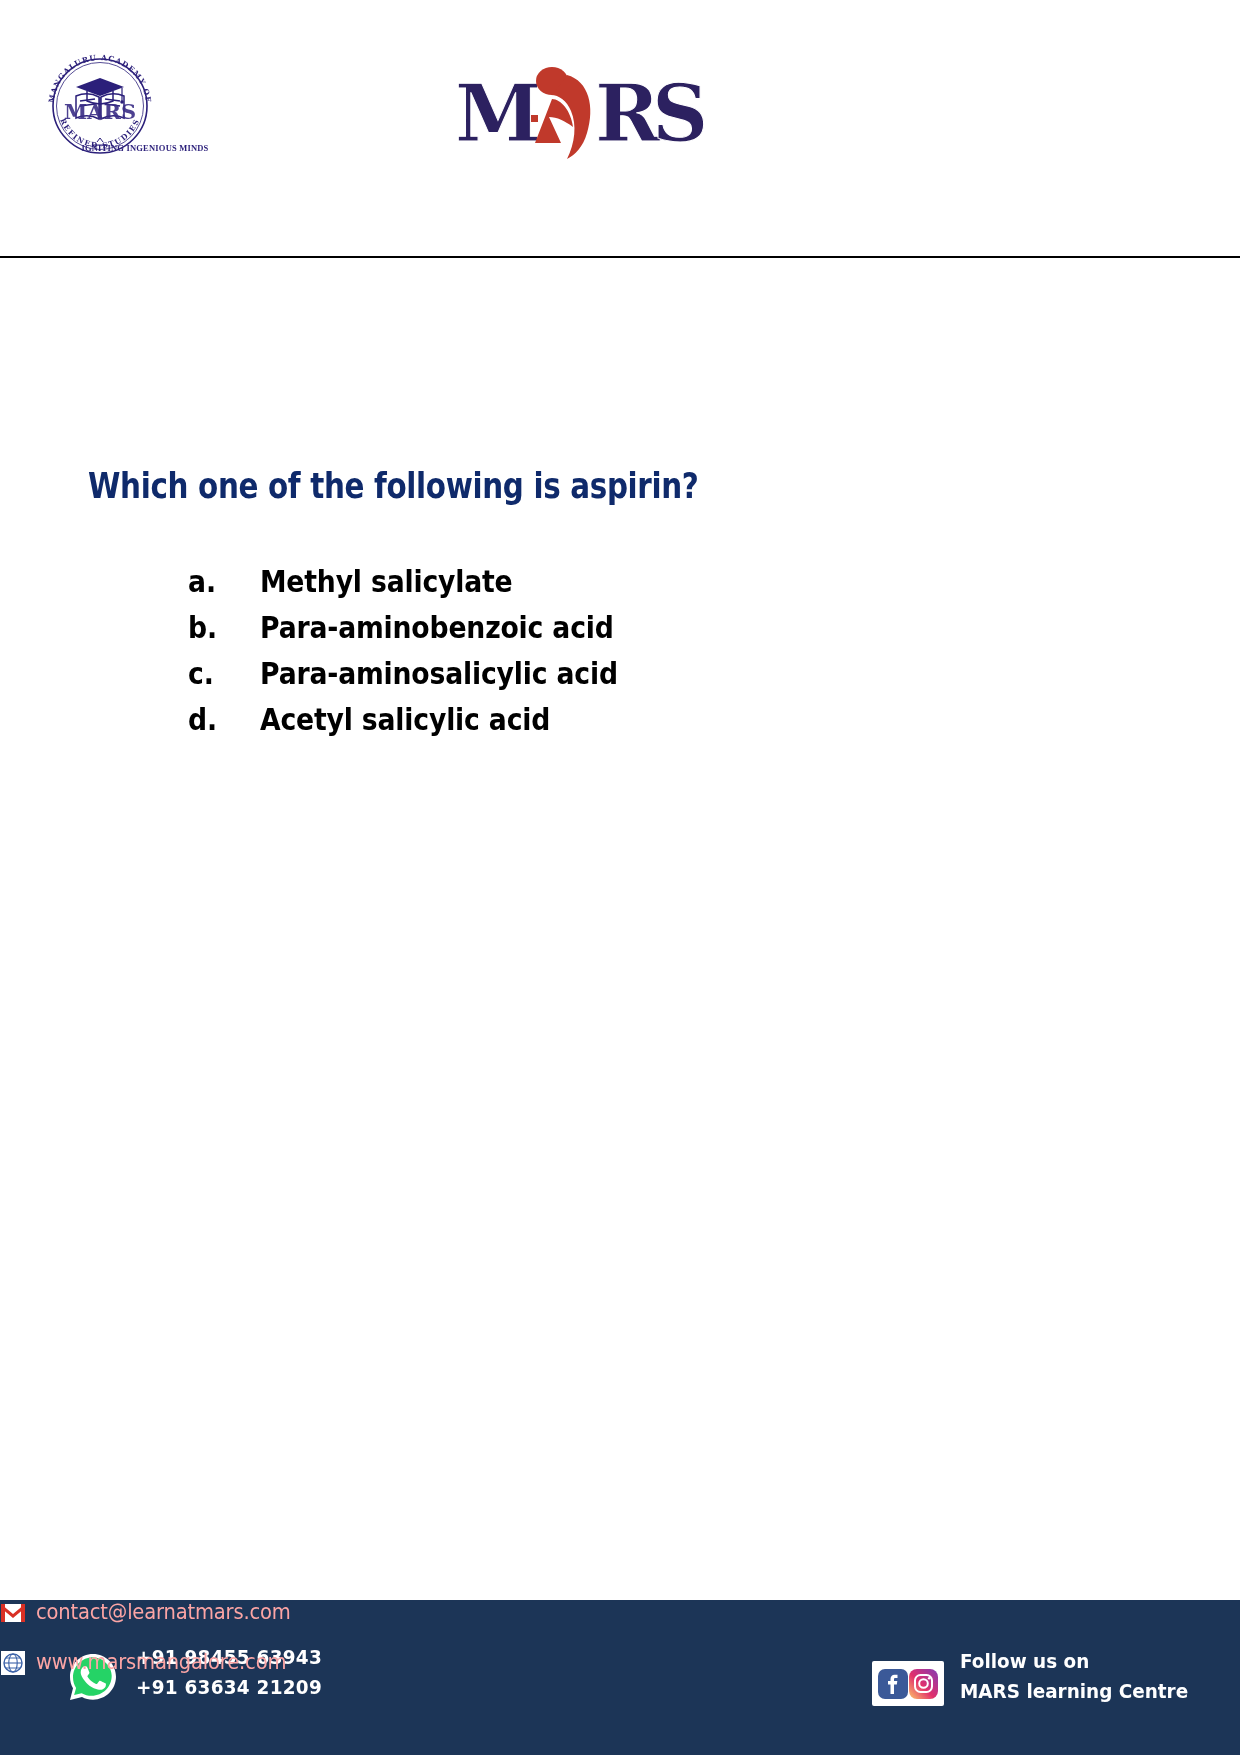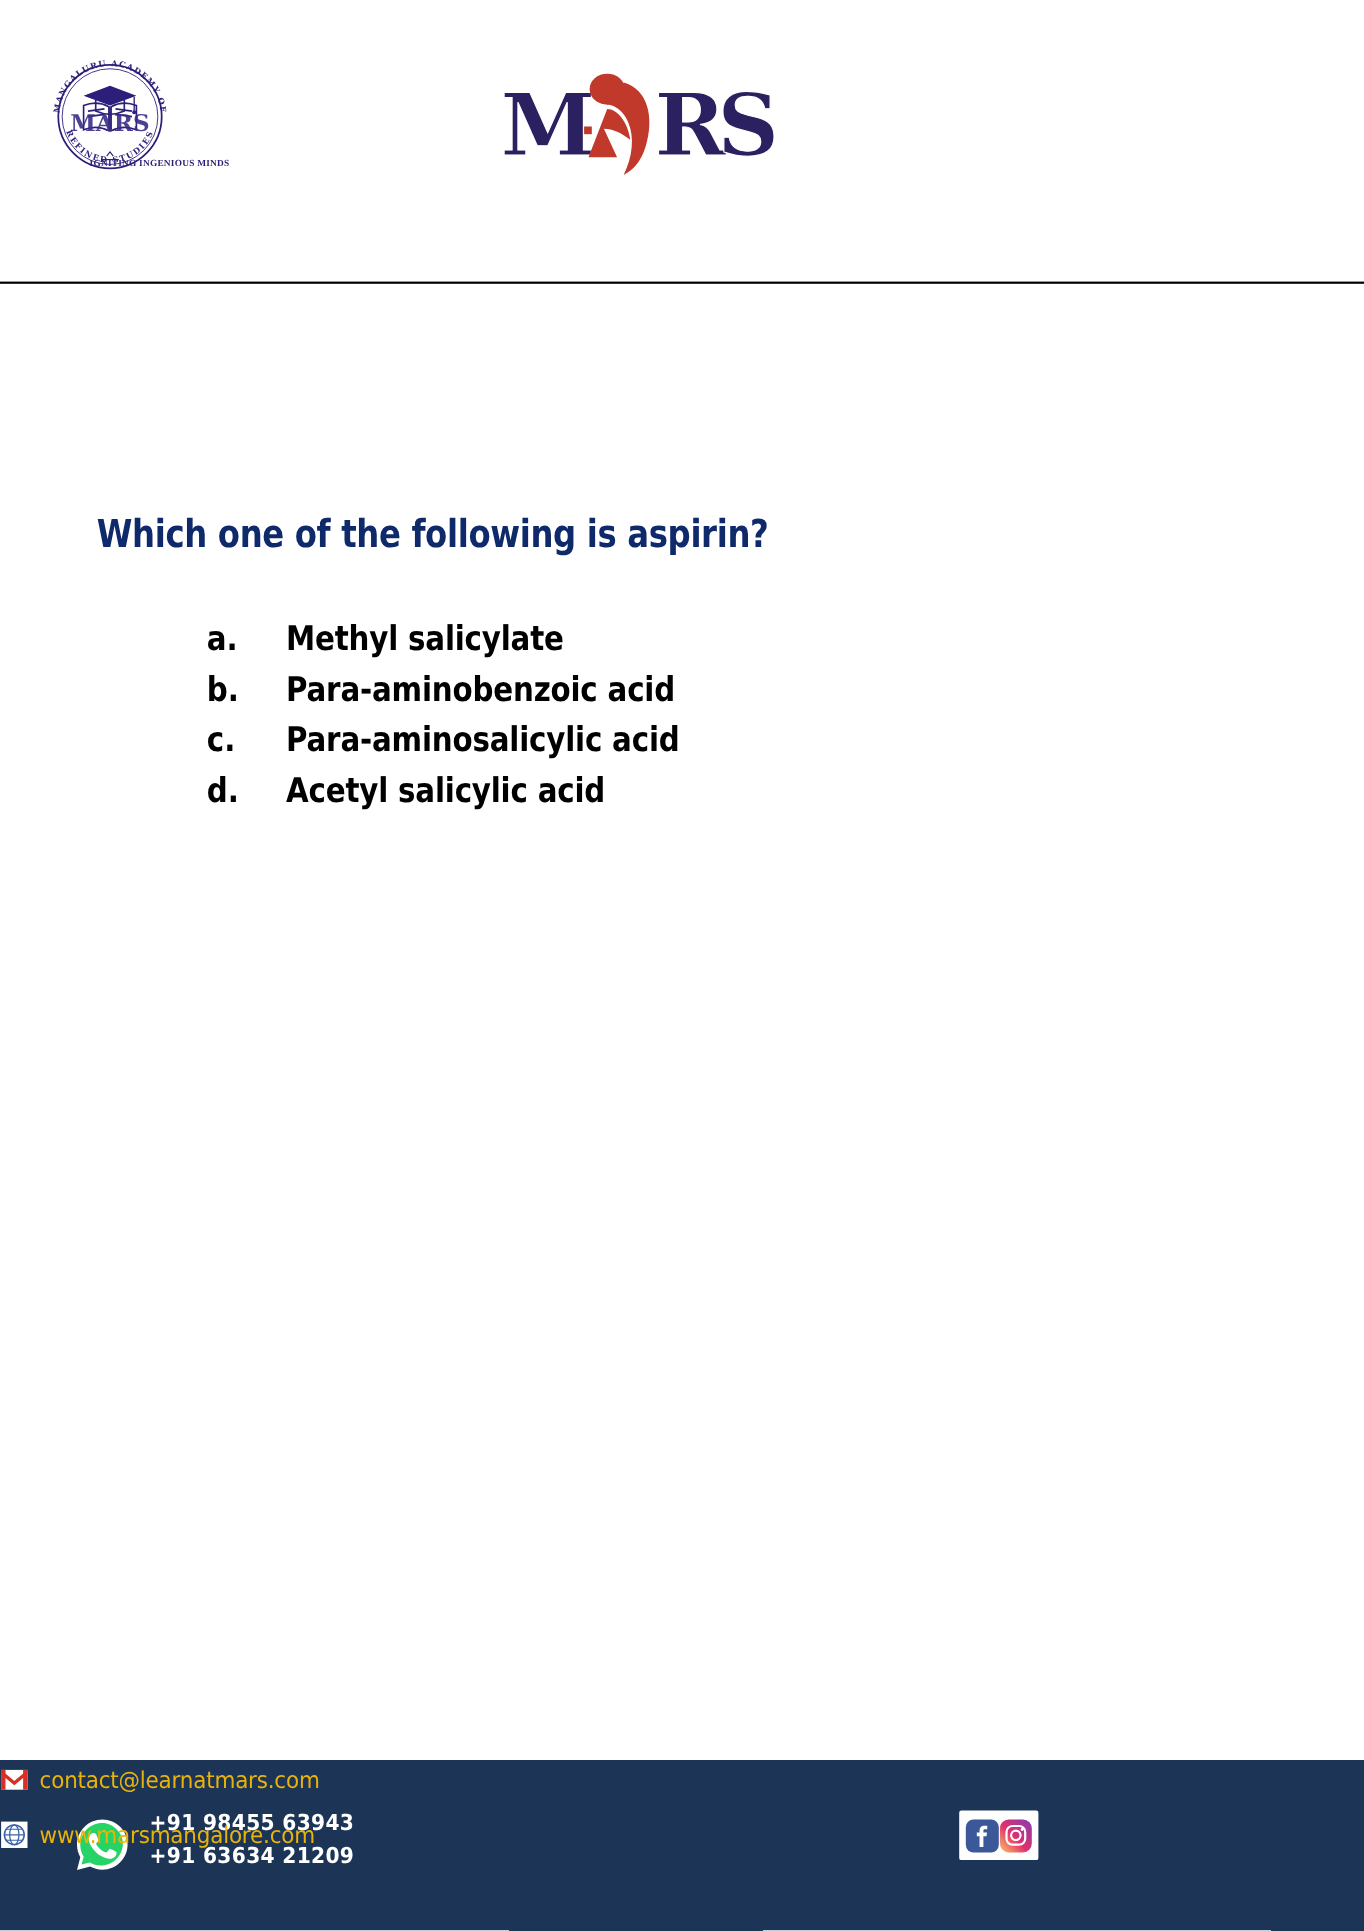--- a/index.html
+++ b/index.html
@@ -159,24 +159,24 @@
   .wa-numbers div { transform: scaleX(0.92); transform-origin: left center; }
 
   
   .contact-group {
     left: 455px;
     top: 38px;
     display: block;
   }
   .contact-line {
     display: flex;
-    align-items: center;
+    align-items: flex-start;
     height: 36px;
     margin-bottom: 14px;
-    color: #eab308;
+    color: #fca5a5;
     font-family: "DejaVu Sans", sans-serif;
     font-size: 21px;
     letter-spacing: -0.2px;
   }
   .contact-line .ctext { transform: scaleX(0.93); transform-origin: left center; white-space: nowrap; }
   .mini-icon { width: 26px; height: 26px; flex: 0 0 26px; margin-right: 10px; }
 
   
   .social-group { left: 872px; top: 46px; }
   .social-badge {
@@ -351,16 +351,20 @@
             <path d="M20.5 10 h-2.3 c-.7 0-1.2.5-1.2 1.2 V13 h3.3 l-.5 3.4 h-2.8 V26 h-3.5 v-9.6 H11 V13 h2.5 v-2.1 c0-2.4 1.6-4.1 4-4.1 h3 V10 Z" fill="#ffffff"></path>
           </g>
           <g>
             <rect x="32" y="1" width="29" height="30" rx="8" fill="url(#igGrad)"></rect>
             <rect x="38" y="7" width="17" height="17" rx="5.5" fill="none" stroke="#ffffff" stroke-width="2"></rect>
             <circle cx="46.5" cy="15.5" r="4.3" fill="none" stroke="#ffffff" stroke-width="2"></circle>
             <circle cx="52.2" cy="10.2" r="1.3" fill="#ffffff"></circle>
           </g>
         </svg>
       </span>
+      <span class="follow-text">
+        <div>Follow us on</div>
+        <div>MARS learning Centre</div>
+      </span>
     </div>
 
   </div>
 </div>
 
 </body></html>

